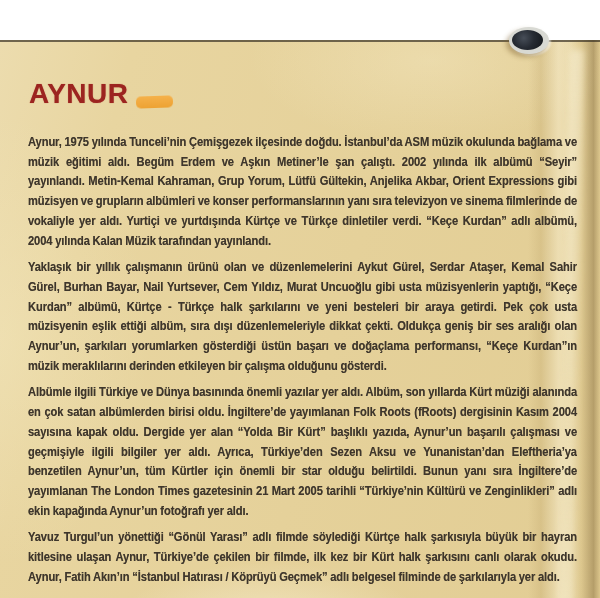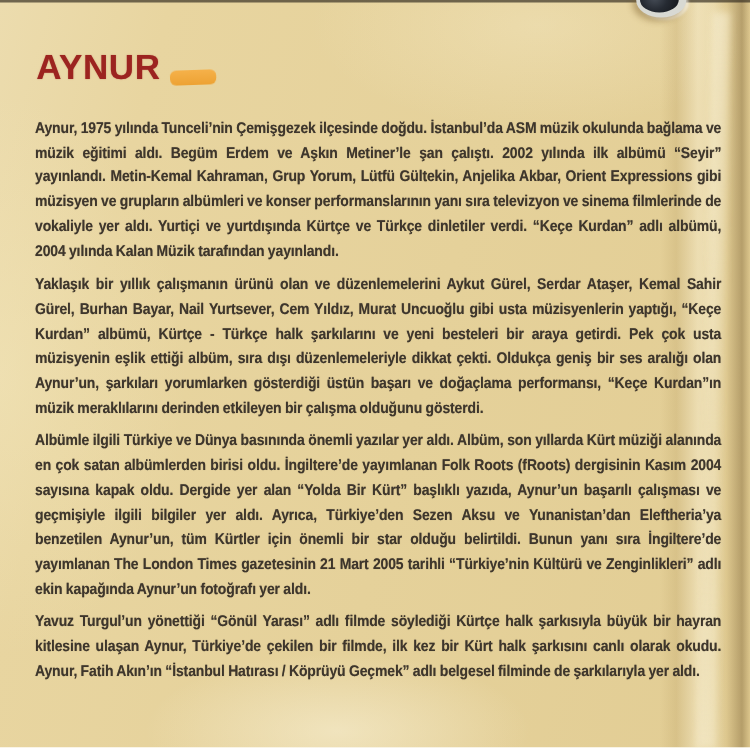--- a/index.html
+++ b/index.html
@@ -9,20 +9,21 @@
     font-family: "Liberation Sans", sans-serif;
     position: relative;
   }
   .page {
     position: absolute; inset: 0;
     background:
       radial-gradient(220px 90px at 270px 585px, rgba(250,243,218,0.55), rgba(250,243,218,0) 70%),
       radial-gradient(260px 120px at 430px 20px, rgba(248,238,205,0.35), rgba(248,238,205,0) 70%),
       radial-gradient(200px 300px at 0px 300px, rgba(244,232,190,0.45), rgba(244,232,190,0) 75%),
       linear-gradient(105deg, #ecdcae 0%, #e8d5a0 18%, #e5d19a 55%, #e2cd94 100%);
+    margin-top: 40px;
   }
   .top-edge {
     position: absolute; left: 0; top: 0; width: 600px; height: 2px;
     background: rgba(52,44,32,0.68);
   }
   .right-shade {
     position: absolute; top: 0; right: 0; width: 72px; height: 598px;
     background: linear-gradient(90deg,
       rgba(160,130,70,0)   0%,
       rgba(160,130,70,0.16) 18%,

